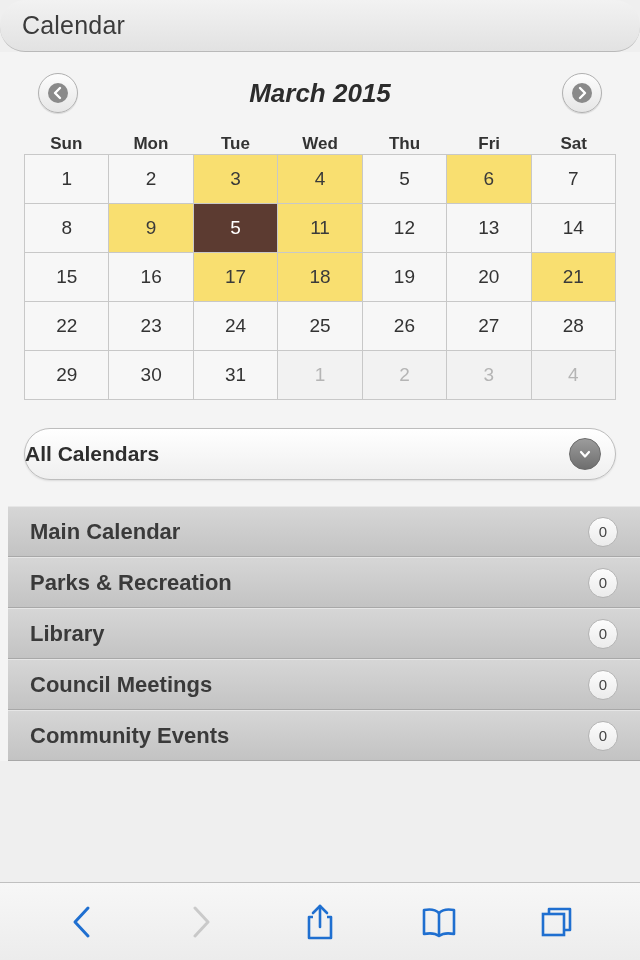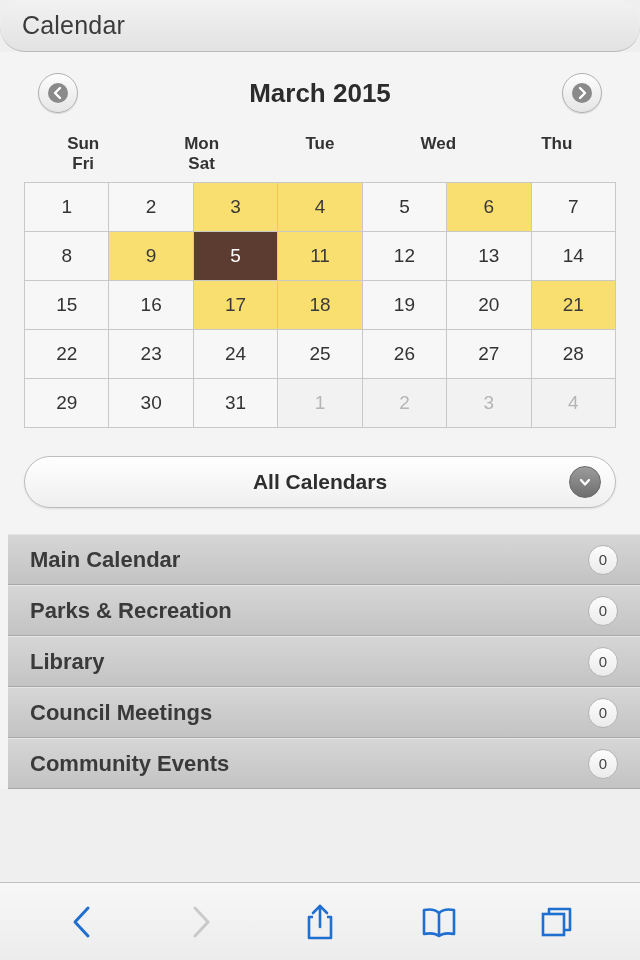--- a/index.html
+++ b/index.html
@@ -41,41 +41,41 @@
     display: flex;
     flex-direction: column;
   }
 
   
   .month-header {
     height: 82px;
     display: flex; align-items: center; justify-content: space-between;
     padding: 0 38px;
     flex: 0 0 auto;
+    font-style: italic;
   }
   .navbtn {
     width: 40px; height: 40px; border-radius: 50%;
     background: linear-gradient(to bottom, #fdfdfd, #e6e6e6);
     border: 1px solid #b0b0b0;
     box-shadow: 0 1px 1px rgba(0,0,0,0.12);
     display: flex; align-items: center; justify-content: center;
     cursor: pointer;
   }
   .navbtn svg { display: block; }
   .month-title {
     font-size: 26px; font-weight: bold; color: #2c2c2c;
     flex: 1 1 auto; text-align: center;
   }
 
   
   .weekdays {
     display: grid;
-    grid-template-columns: repeat(5, 1fr);
+    grid-template-columns: repeat(7, 1fr);
     padding: 0 24px;
-    margin-bottom: 8px;
     flex: 0 0 auto;
   }
   .weekdays div {
     text-align: center;
     font-size: 17px;
     font-weight: bold;
     color: #333;
   }
 
   
@@ -102,21 +102,21 @@
   .day.other { color: #b5b5b5; background: #f2f2f2; }
 
   
   .allcal-wrap { padding: 28px 24px 0 24px; flex: 0 0 auto; }
   .allcal {
     height: 52px;
     border-radius: 26px;
     background: linear-gradient(to bottom, #ffffff, #efefef);
     border: 1px solid #bdbdbd;
     box-shadow: 0 1px 2px rgba(0,0,0,0.10);
-    display: flex; align-items: center; justify-content: center;
+    display: flex; align-items: center; justify-content: flex-start;
     position: relative;
     cursor: pointer;
   }
   .allcal .label { font-size: 21px; font-weight: bold; color: #2e2e2e; }
   .allcal .chev {
     position: absolute; right: 14px; top: 50%; transform: translateY(-50%);
     width: 32px; height: 32px; border-radius: 50%;
     background: linear-gradient(to bottom, #9c9c9c, #6e6e6e);
     display: flex; align-items: center; justify-content: center;
     border: 1px solid #6a6a6a;

